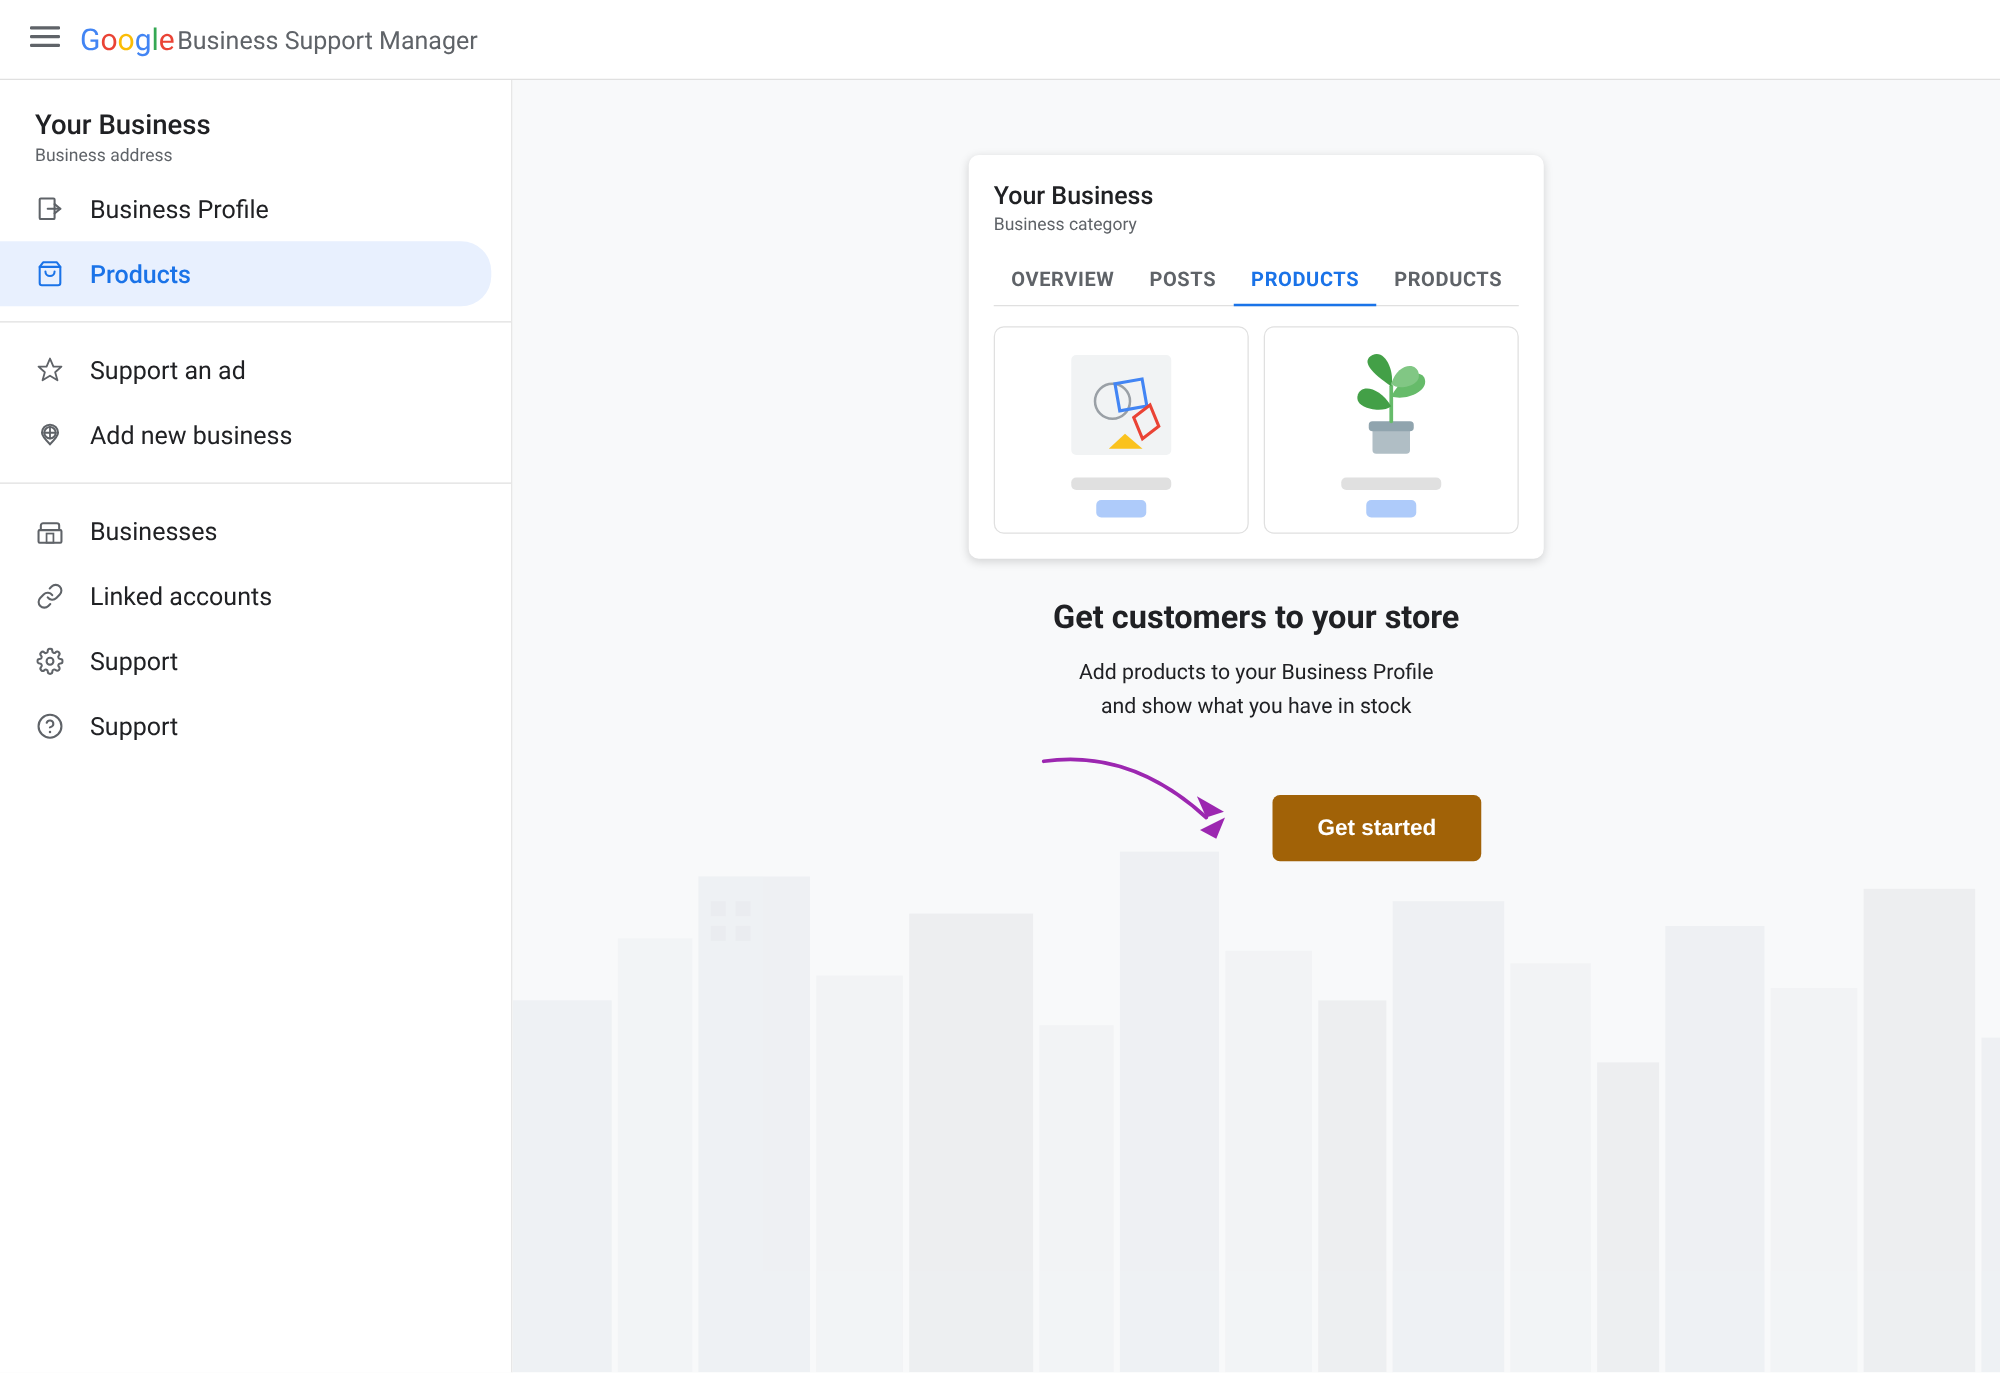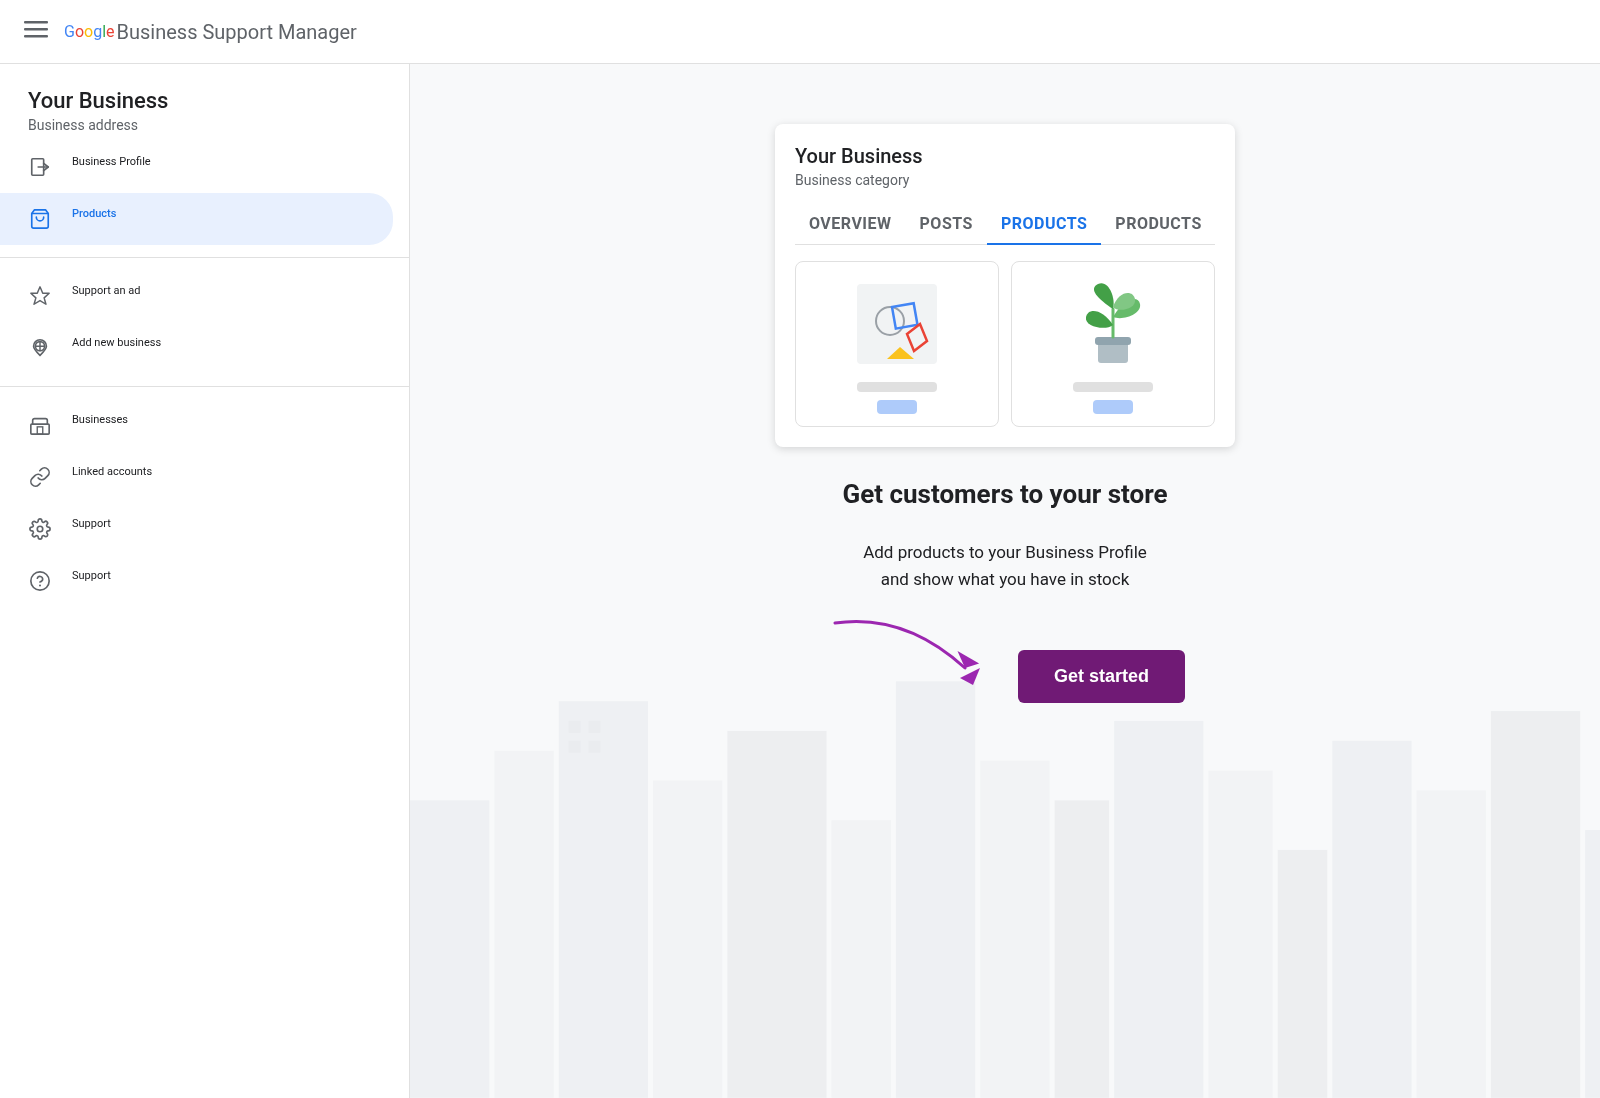--- a/index.html
+++ b/index.html
@@ -68,21 +68,21 @@
       margin: 12px 0;
     }
     .sidebar-item {
       display: flex;
       align-items: flex-start;
       padding: 14px 28px;
       cursor: pointer;
       border-radius: 0 24px 24px 0;
       margin-right: 16px;
       transition: background 0.2s;
-      font-size: 11px;
+      font-size: 20px;
       color: #202124;
     }
     .sidebar-item.active {
       background: #e8f0fe;
       color: #1a73e8;
       font-weight: 500;
     }
     .sidebar-item .icon {
       width: 24px;
       height: 24px;
@@ -202,34 +202,34 @@
       background: #aecbfa;
       border-radius: 4px;
     }
 
     
     .promo-title {
       font-size: 26px;
       font-weight: 700;
       color: #202124;
       text-align: center;
-      margin-bottom: 30px;
+      margin-bottom: 16px;
     }
     .promo-description {
       font-size: 17px;
       color: #202124;
       text-align: center;
       line-height: 1.6;
       margin-bottom: 20px;
       max-width: 440px;
     }
 
     
     .get-started-btn {
-      background: #701a75;
+      background: #a16207;
       color: #fff;
       border: none;
       border-radius: 6px;
       padding: 16px 36px;
       font-size: 18px;
       font-weight: 600;
       cursor: pointer;
       display: block;
       margin: 0 auto;
       margin-top: -20px;
@@ -241,21 +241,21 @@
 
 <div class="header">
   <span class="header-menu-icon">
     <svg width="24" height="24" viewBox="0 0 24 24" fill="none" xmlns="http://www.w3.org/2000/svg">
       <rect y="4" width="24" height="2.5" rx="1" fill="#5f6368"></rect>
       <rect y="11" width="24" height="2.5" rx="1" fill="#5f6368"></rect>
       <rect y="18" width="24" height="2.5" rx="1" fill="#5f6368"></rect>
     </svg>
   </span>
   <div class="logo-text">
-    <span style="font-size:16px;font-weight:400;">
+    <span style="font-size:24px;font-weight:400;">
       <span class="g-blue">G</span><span class="g-red">o</span><span class="g-yellow">o</span><span class="g-blue">g</span><span class="g-green">l</span><span class="g-red">e</span>
     </span>
     <span style="font-size:20px;color:#5f6368;margin-left:2px;"> Business Support Manager</span>
   </div>
 </div>
 
 <div class="layout">
 
   <div class="sidebar">
     <div class="sidebar-business-name">Your Business</div>

